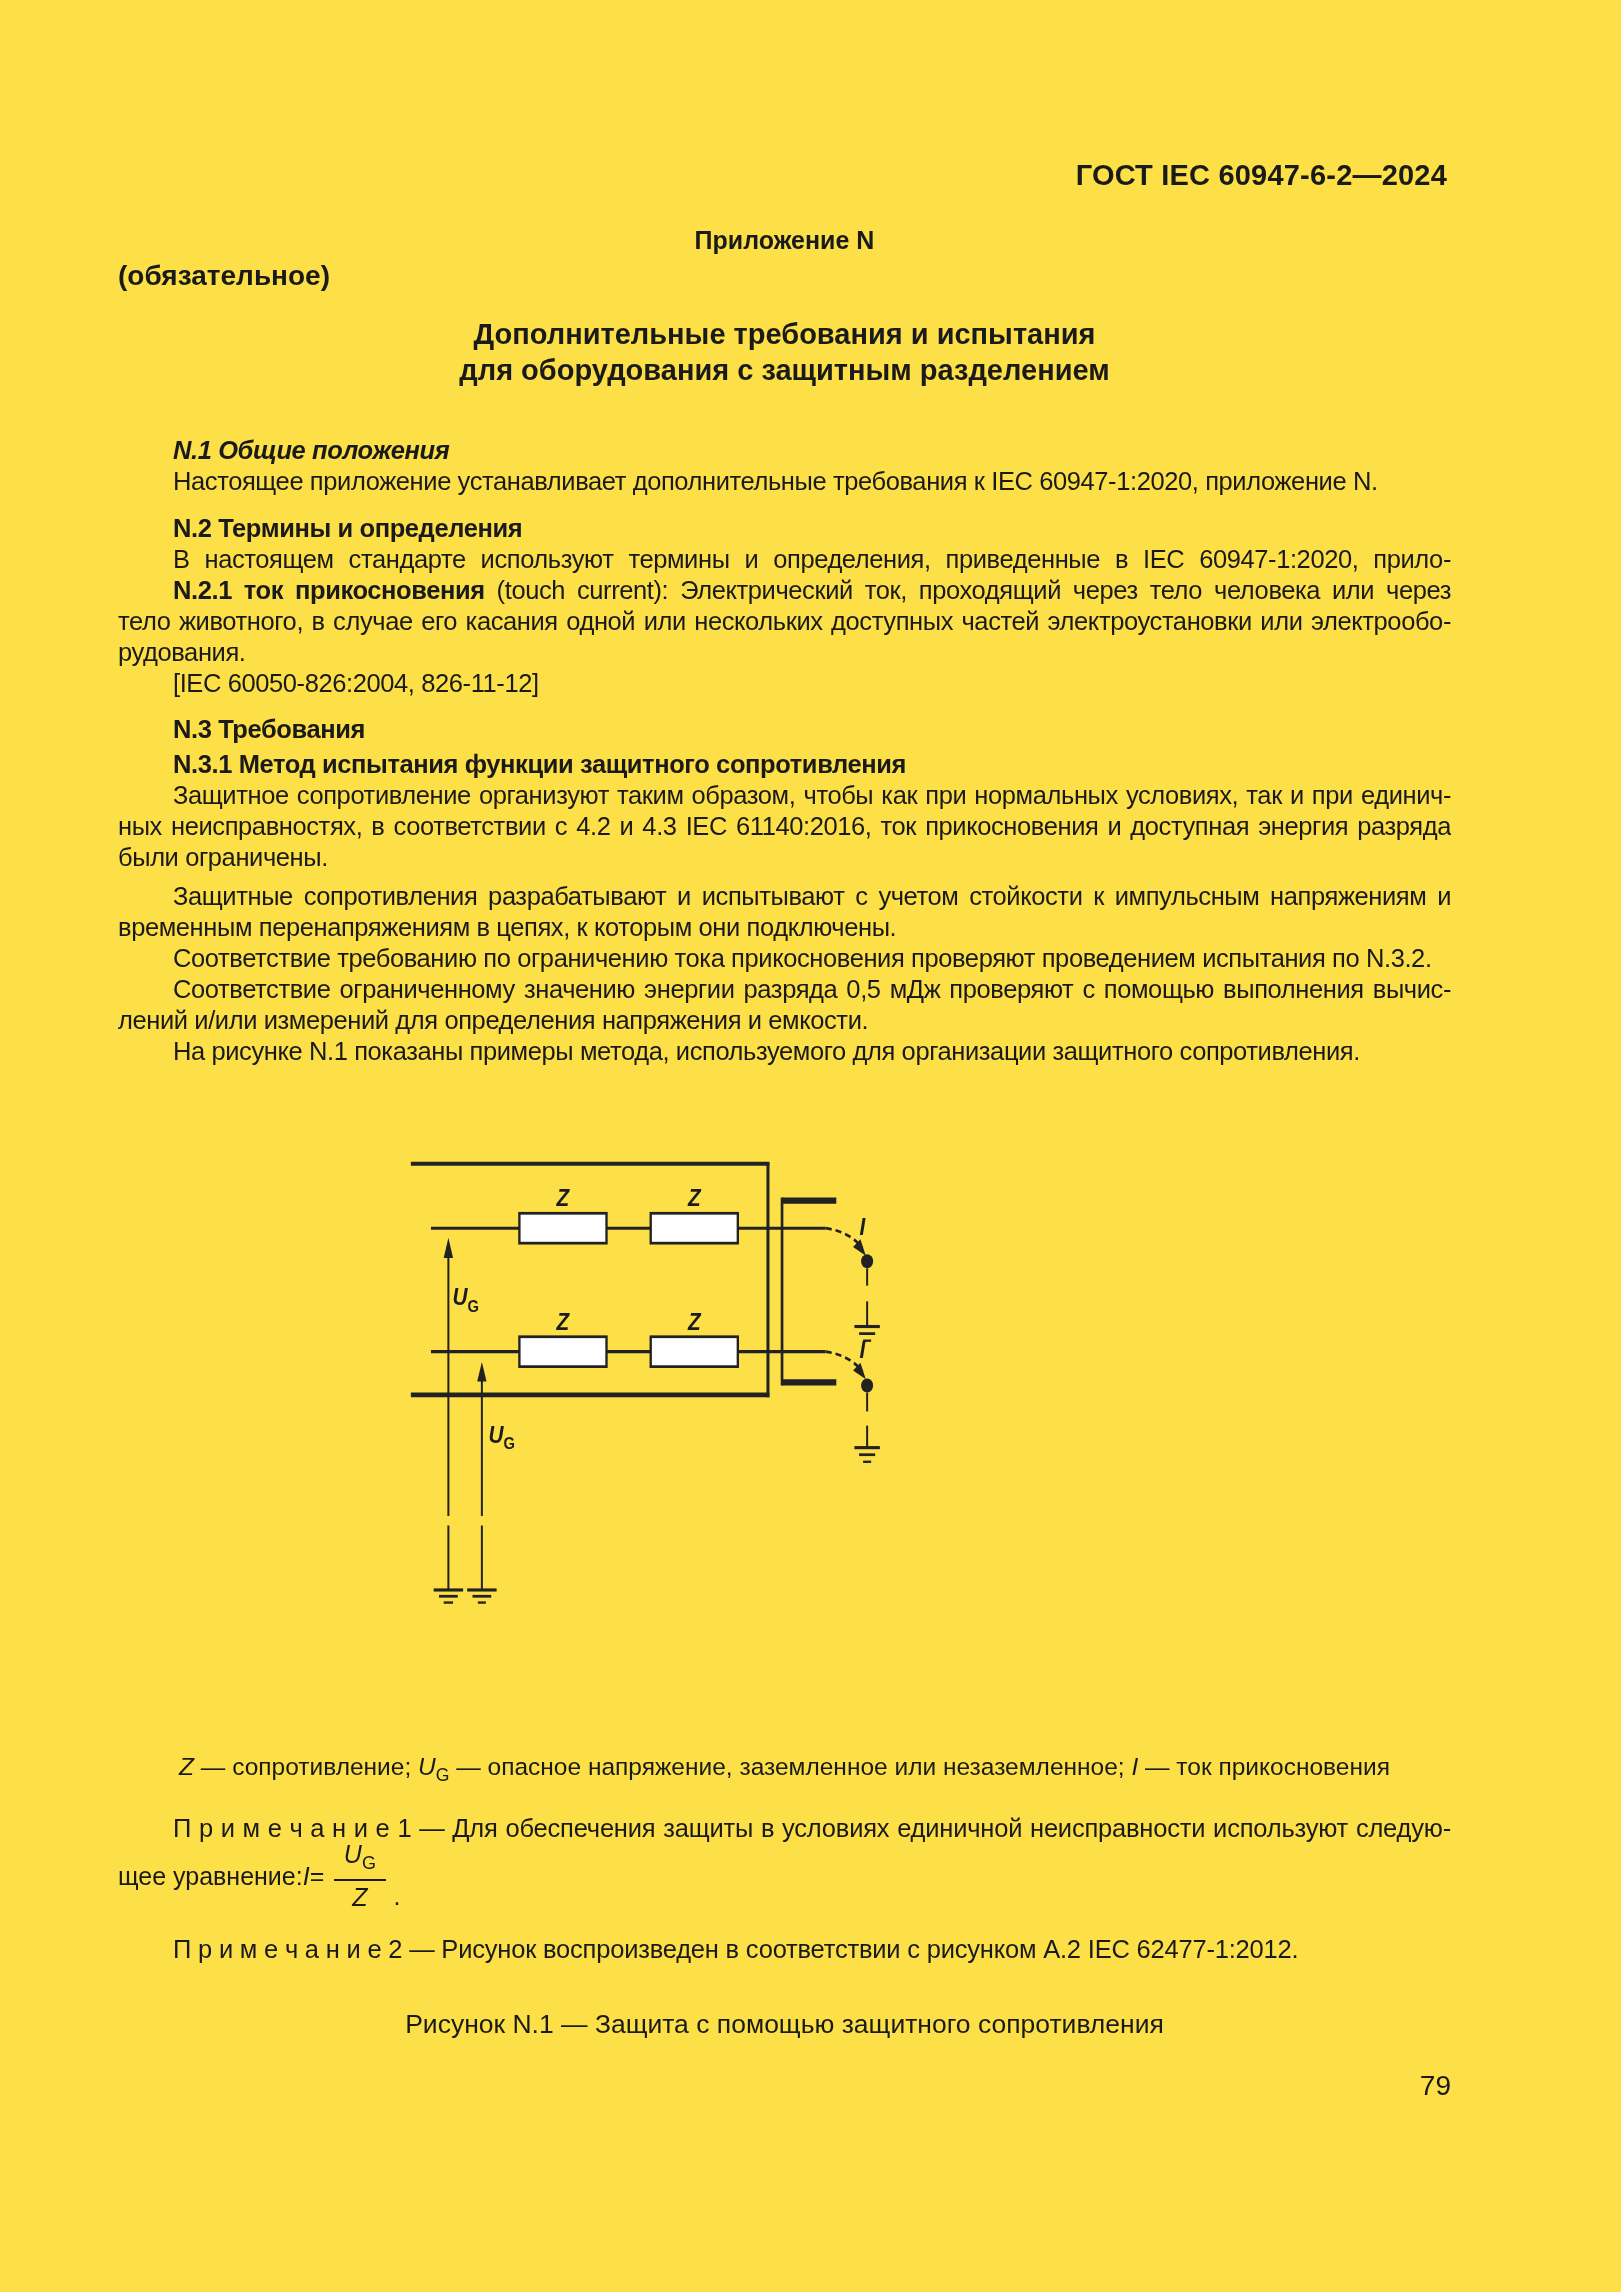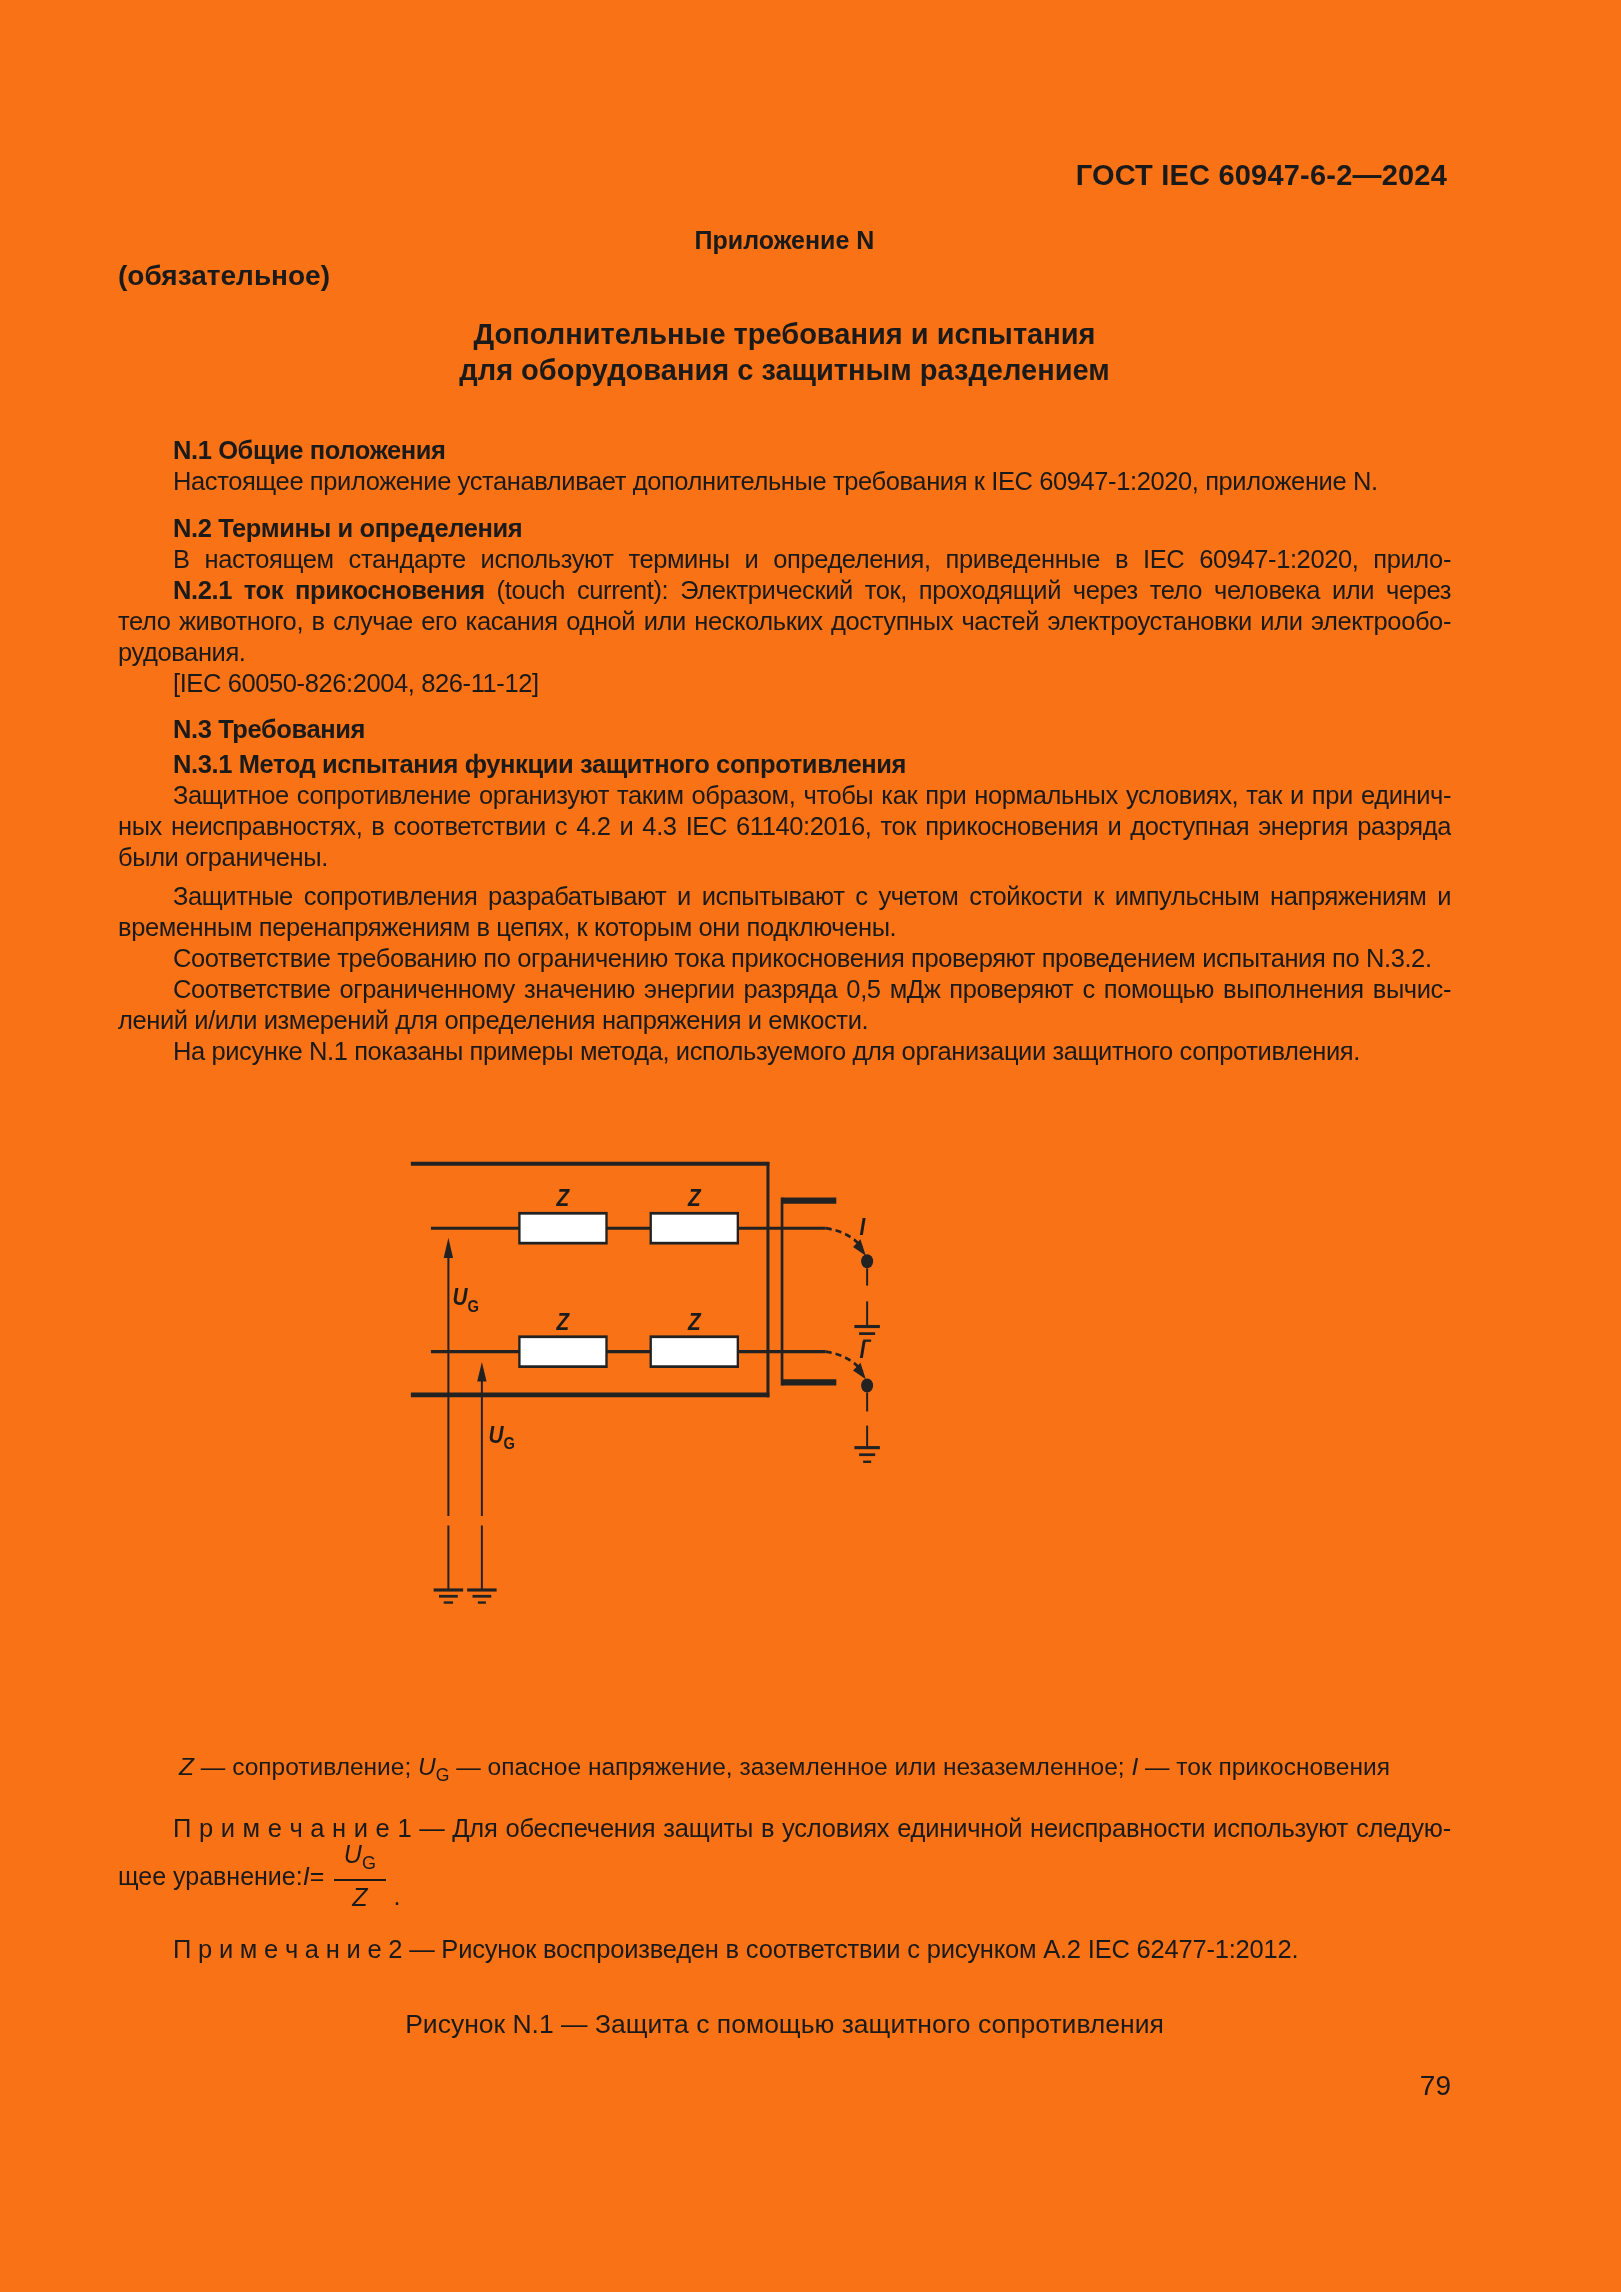--- a/index.html
+++ b/index.html
@@ -1,18 +1,18 @@
 <!DOCTYPE html>
 <html><head>
 <meta charset="utf-8">
 <style>
   html,body { margin:0; padding:0; background:#555; }
   .page {
     position:relative; width:1621px; height:2293px; margin:0 auto;
-    background:#f97316; color:#1a1a1a;
+    background:#fde047; color:#1a1a1a;
     font-family:"Liberation Sans", sans-serif;
     overflow:hidden;
   }
   
   .std-header {
     position:absolute; top:159px; left:118px; width:1329px;
     text-align:right; font-size:29px; font-weight:bold; letter-spacing:0.2px;
   }
   .annex-label {
     position:absolute; top:226px; left:118px; width:1333px;
@@ -82,21 +82,21 @@
 
   <div class="annex-label">Приложение N</div>
   <div class="annex-status">(обязательное)</div>
 
   <div class="doc-title">
     <div>Дополнительные требования и испытания</div>
     <div>для оборудования с защитным разделением</div>
   </div>
 
   <div class="text-flow">
-      <div class="block h" style="margin-top: 0px;">
+      <div class="block h" style="margin-top: 0px; font-style: italic;">
         <div class="line ind"><span>N.1 Общие положения</span></div>
       </div>
       <div class="block" style="margin-top: 0px;">
         <div class="line ind"><span>Настоящее приложение устанавливает дополнительные требования к IEC 60947-1:2020, приложение N.</span></div>
       </div>
       <div class="block h" style="margin-top: 15.7px;">
         <div class="line ind"><span>N.2 Термины и определения</span></div>
       </div>
       <div class="block" style="margin-top: 0px;">
         <div class="line j ind"><span>В настоящем стандарте используют термины и определения, приведенные в IEC 60947-1:2020, прило-</span></div>

